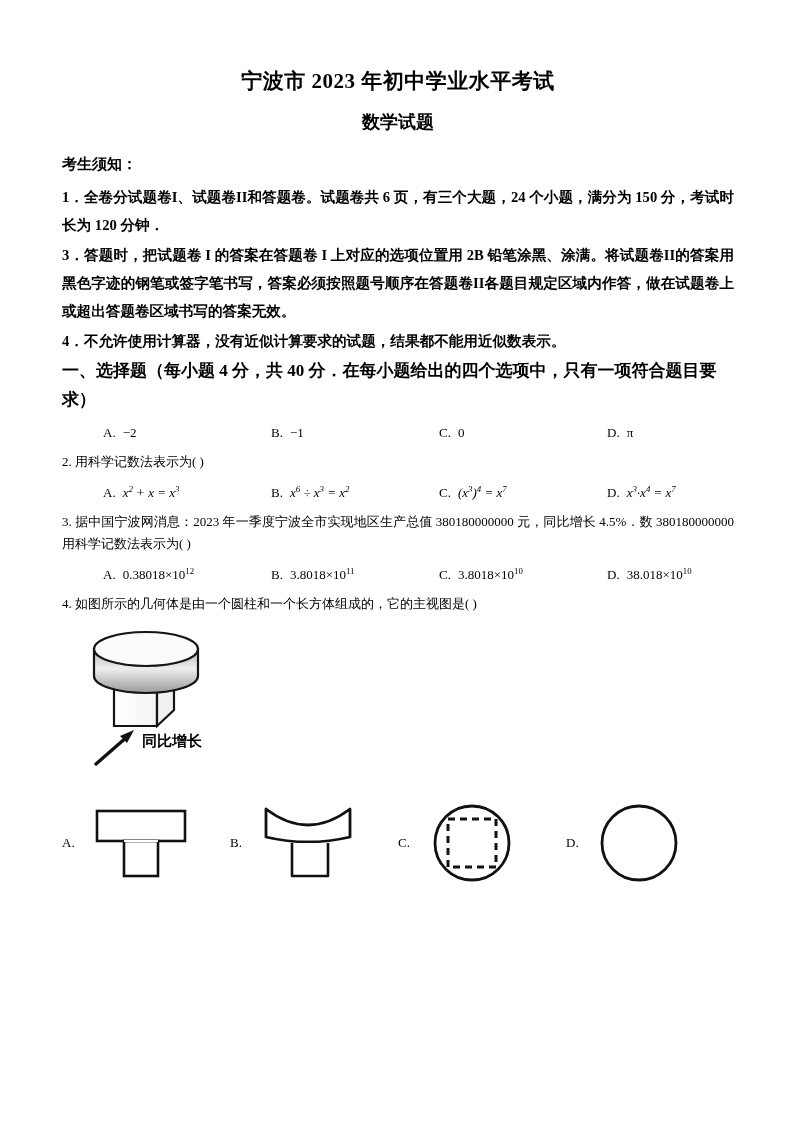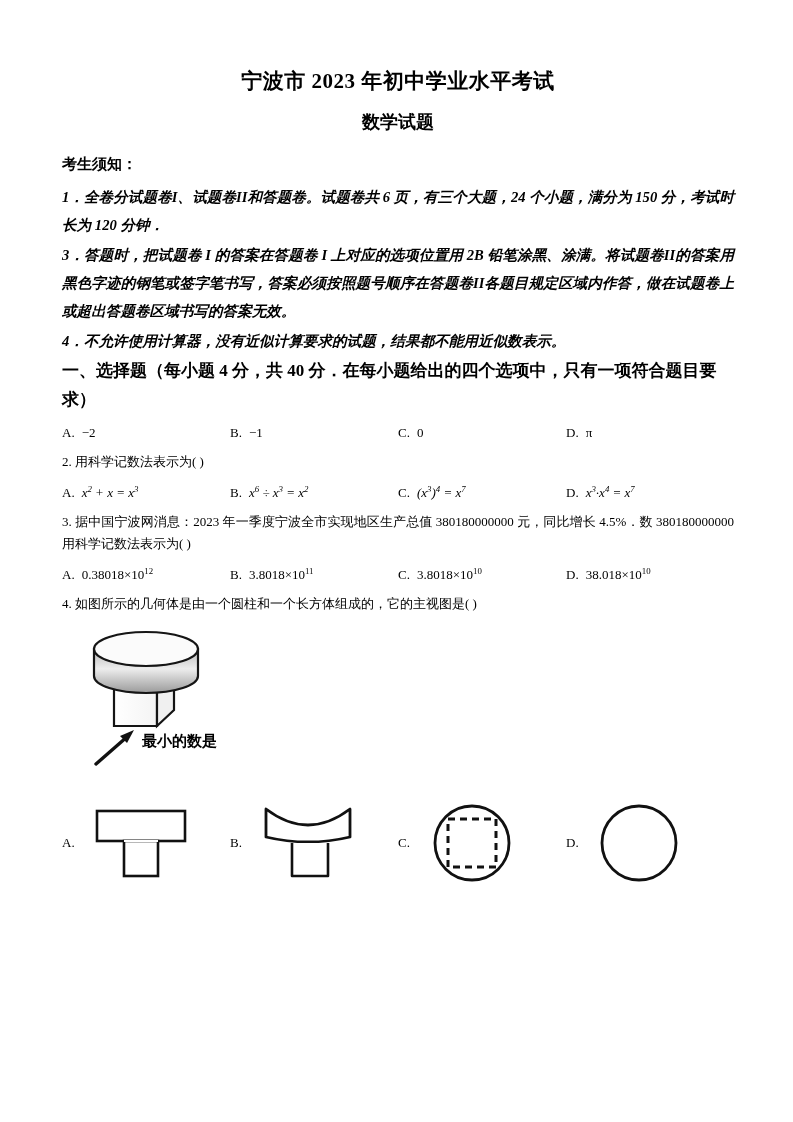--- a/index.html
+++ b/index.html
@@ -51,21 +51,20 @@
     font-size: 15px;
     font-weight: bold;
     margin: 0 0 9px 0;
   }
   .notice-item {
     font-size: 14.6px;
     font-weight: bold;
     line-height: 1.92;
     margin: 0 0 2px 0;
     text-align: justify;
-    font-style: italic;
   }
 
   
   .paper-label {
     text-align: center;
     font-size: 15px;
     font-weight: bold;
     margin: 12px 0 6px 0;
   }
   .section-head {
@@ -95,20 +94,21 @@
     letter-spacing: 0.5px;
   }
   sup { font-size: 0.68em; }
 
   
   .options {
     display: flex;
     width: 100%;
     margin-top: 10px;
     font-size: 13px;
+    margin-left: 41px;
   }
   .options .opt {
     flex: 0 0 25%;
     box-sizing: border-box;
     padding-right: 6px;
     white-space: nowrap;
   }
   .opt-letter { margin-right: 7px; }
 
   
@@ -256,21 +256,21 @@
 
         <path d="M 10 25 L 10 52 A 52 17 0 0 0 114 52 L 114 25 Z" fill="url(#cylBody)" stroke="#151515" stroke-width="2.2"></path>
 
         <ellipse cx="62" cy="25" rx="52" ry="17" fill="#fbfbfb" stroke="#151515" stroke-width="2.2"></ellipse>
 
         <g>
           <line x1="12" y1="140" x2="44" y2="112" stroke="#111111" stroke-width="3.4" stroke-linecap="round"></line>
           <polygon points="50,106 36,112 43,119" fill="#111111"></polygon>
         </g>
       </svg>
-      <div class="arrow-label">最小的数是</div>
+      <div class="arrow-label">同比增长</div>
     </div>
 
     <div class="fig-options">
 
       <div class="fig-opt">
         <span class="opt-letter">A.</span>
         <div class="fig-box">
           <svg width="118" height="92" viewBox="0 0 118 92">
             <rect x="14" y="14" width="88" height="30" fill="#ffffff" stroke="#111111" stroke-width="2.6"></rect>
             <rect x="41" y="44" width="34" height="35" fill="#ffffff" stroke="#111111" stroke-width="2.6"></rect>

